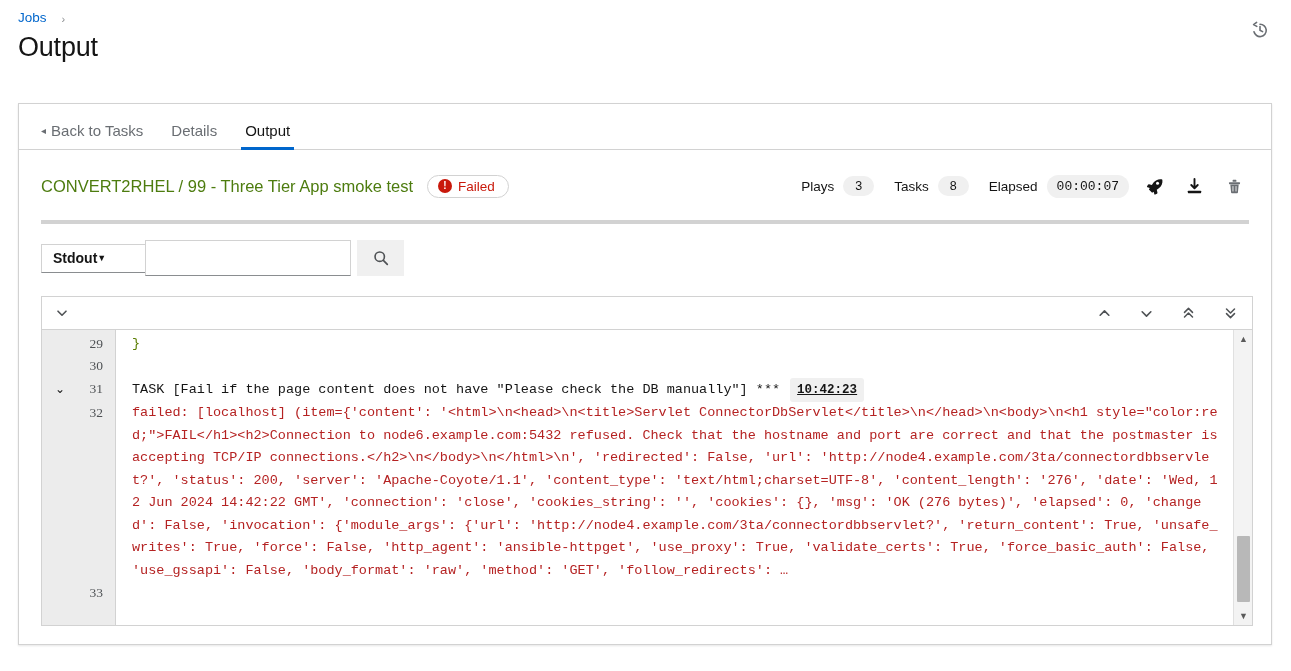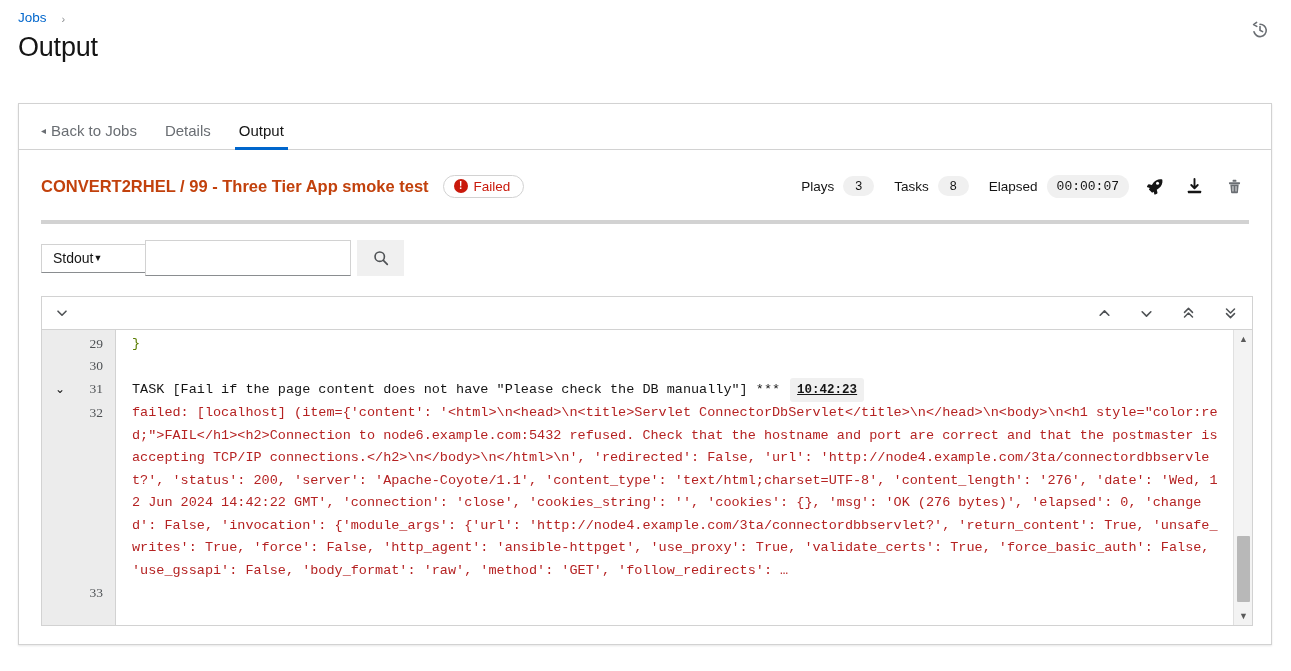--- a/index.html
+++ b/index.html
@@ -51,21 +51,21 @@
     height:3px; background:#06c;
   }
   .tab .caret-left { font-size: 10px; color:#6a6e73; }
 
   
   .job-header {
     display:flex; align-items:center;
     padding: 18px 22px 0 22px;
     height: 54px;
   }
-  .job-title { font-size:16.5px; font-weight:bold; color:#c2410c; white-space:nowrap; }
+  .job-title { font-size:16.5px; font-weight:normal; color:#4d7c0f; white-space:nowrap; }
   .badge-failed {
     margin-left: 14px;
     display:inline-flex; align-items:center; gap:6px;
     border:1px solid #d2d2d2; border-radius:30px;
     padding: 3px 13px 3px 10px;
     font-size: 13.5px; color:#c9190b; background:#fff;
     cursor:pointer;
   }
   .ex-circle {
     width:14px;height:14px;border-radius:50%;background:#c9190b;
@@ -92,20 +92,21 @@
 
   
   .search-row { display:flex; align-items:center; padding: 16px 22px 0 22px; }
   .select-box {
     width: 104px; height: 29px;
     border:1px solid #d2d2d2; border-right:none;
     display:flex; align-items:center; 
     padding: 0 10px 0 11px; font-size:14px; color:#151515;
     background:#fff; cursor:pointer;
     border-bottom-color:#8a8d90;
+    font-weight:bold;
   }
   .select-box .caret { font-size:9px; color:#151515; }
   .search-input {
     width: 206px; height:36px;
     border:1px solid #d2d2d2; border-bottom-color:#8a8d90;
     outline:none; padding: 0 8px; font-size:14px; color:#151515;
     background:#fff;
   }
   .search-btn {
     width: 47px; height:36px; margin-left: 6px;
@@ -196,21 +197,21 @@
         <polyline points="10,6.6 10,10.2 12.6,11.6" fill="none" stroke="#6a6e73" stroke-width="1.6" stroke-linecap="round" stroke-linejoin="round"></polyline>
       </svg>
     </div>
   </div>
 
   <div class="card">
 
     <div class="tabs">
       <div class="tab">
         <span class="caret-left">◂</span>
-        <span>Back to Jobs</span>
+        <span>Back to Tasks</span>
       </div>
       <div class="tab">
         <span>Details</span>
       </div>
       <div class="tab active">
         <span>Output</span>
       </div>
     </div>
 
     <div class="job-header">

